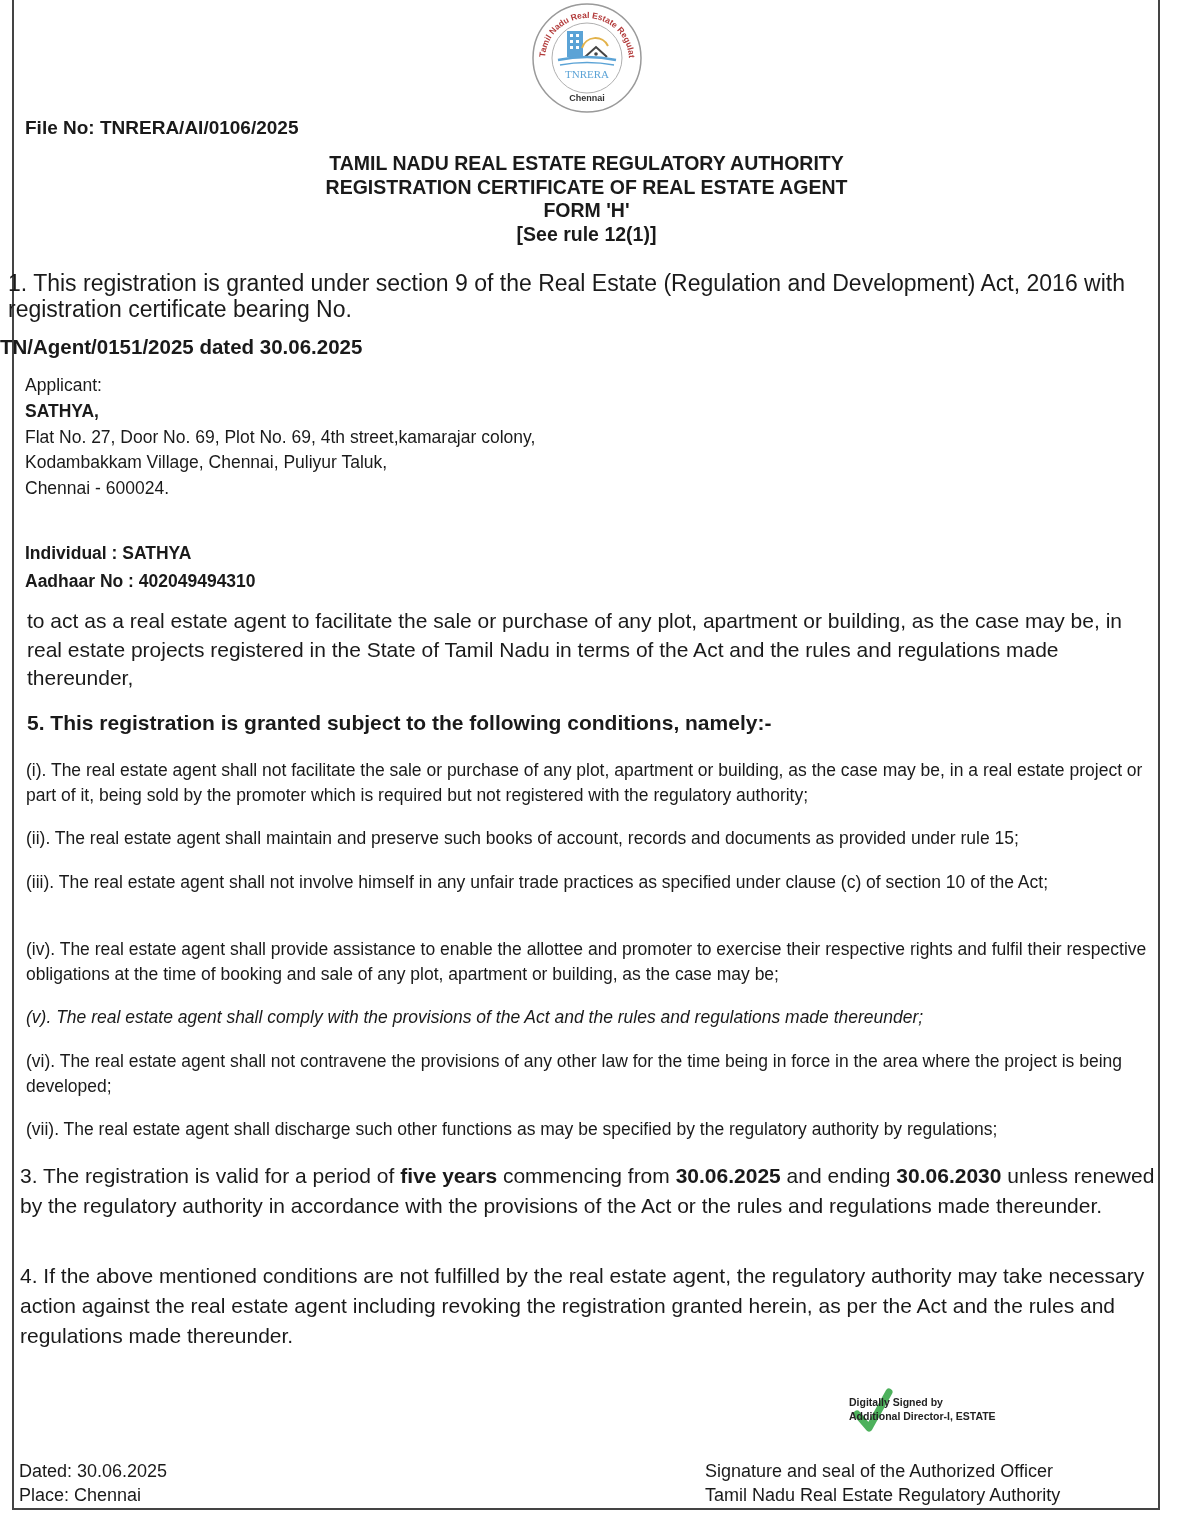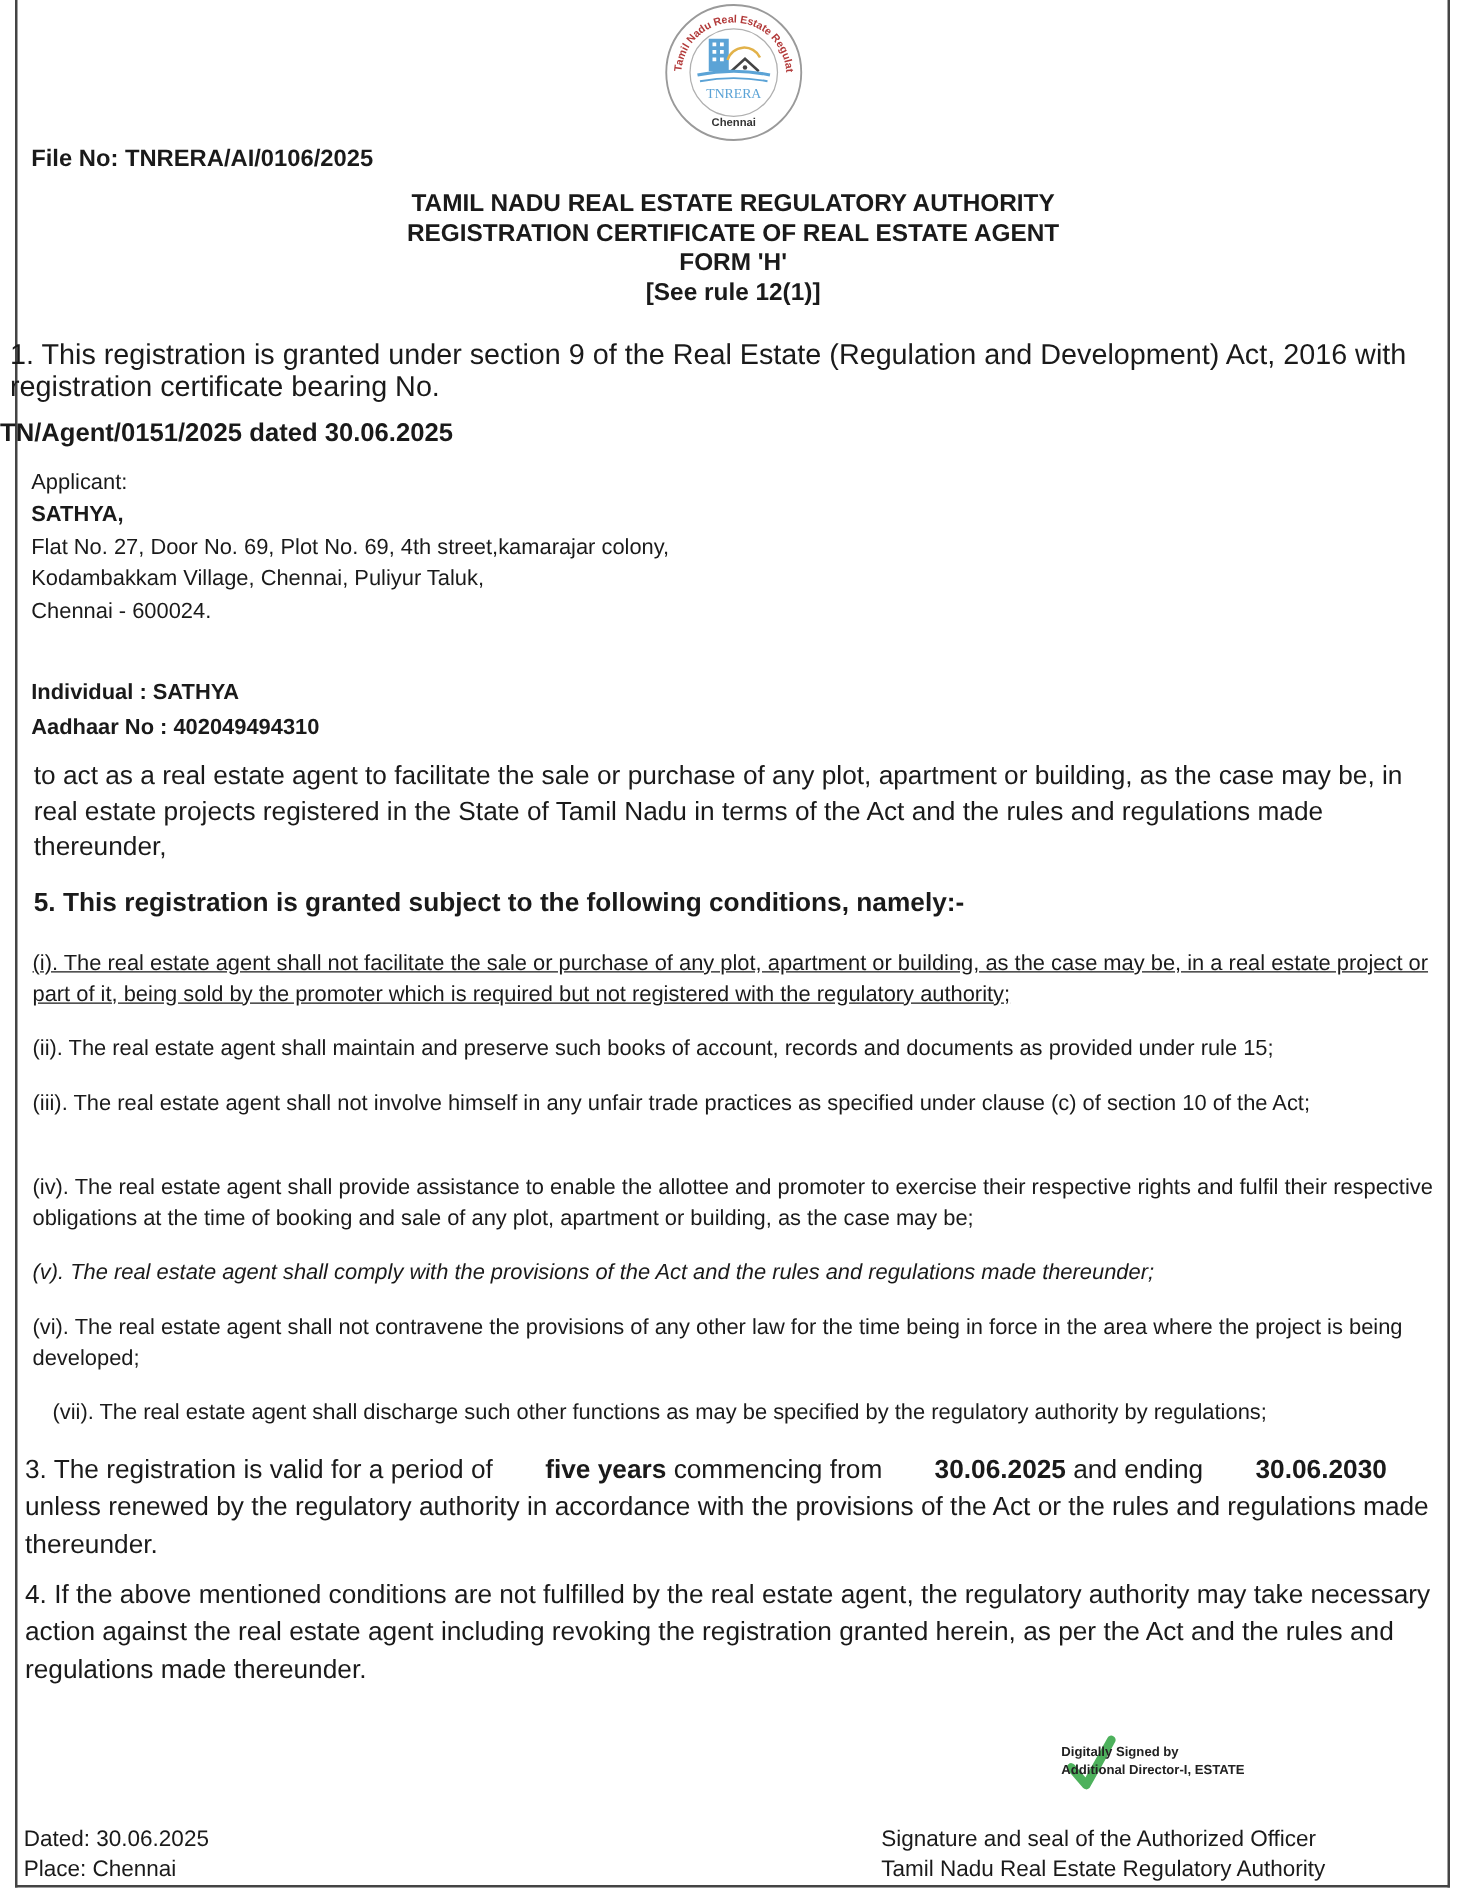--- a/index.html
+++ b/index.html
@@ -12,21 +12,21 @@
   .titles div { margin-left: -10px; }
   .p1 { left: 8px; top: 271px; width: 1120px; font-size: 23px; line-height: 25.5px; }
   .regno { left: 0; width: 1175px; top: 335px; text-align: left; font-size: 20.5px; font-weight: bold; }
   .applicant { left: 25px; top: 373px; font-size: 17.5px; line-height: 25.8px; }
   .applicant .b { font-weight: bold; }
   .indiv { left: 25px; top: 539px; font-size: 17.5px; line-height: 28px; font-weight: bold; }
   .p2 { left: 27px; top: 607px; width: 1110px; font-size: 21px; line-height: 28.5px; }
   .h2 { left: 27px; top: 711px; font-size: 21px; font-weight: bold; }
   .cond { left: 26px; width: 1125px; font-size: 17.5px; line-height: 24.5px; }
   .p3 { left: 20px; width: 1135px; font-size: 21px; line-height: 30px; }
-  .p3 b { font-weight: bold; margin-left: 36px; }
+  .p3 b { font-weight: bold; }
   .sig { left: 829px; top: 1392px; width: 170px; height: 46px; }
   .sig-text { position: absolute; left: 20px; top: 3px; font-size: 10.5px; font-weight: bold; line-height: 14px; color: #222; white-space: nowrap; }
   .check { position: absolute; left: 24px; top: -4px; width: 40px; height: 46px; }
   .foot-left { left: 19px; top: 1459px; font-size: 18px; line-height: 24px; }
   .foot-right { left: 705px; top: 1459px; font-size: 18px; line-height: 24px; }
 </style>
 </head>
 <body>
 
 <div class="frame"></div>
@@ -83,27 +83,27 @@
 
 <div class="abs indiv">
   <div>Individual : SATHYA</div>
   <div>Aadhaar No : 402049494310</div>
 </div>
 
 <div class="abs p2">to act as a real estate agent to facilitate the sale or purchase of any plot, apartment or building, as the case may be, in real estate projects registered in the State of Tamil Nadu in terms of the Act and the rules and regulations made thereunder,</div>
 
 <div class="abs h2">5. This registration is granted subject to the following conditions, namely:-</div>
 
-<div class="abs cond" style="top:758px;text-decoration:underline;">(i). The real estate agent shall not facilitate the sale or purchase of any plot, apartment or building, as the case may be, in a real estate project or part of it, being sold by the promoter which is required but not registered with the regulatory authority;</div>
+<div class="abs cond" style="top:758px;">(i). The real estate agent shall not facilitate the sale or purchase of any plot, apartment or building, as the case may be, in a real estate project or part of it, being sold by the promoter which is required but not registered with the regulatory authority;</div>
 <div class="abs cond" style="top:826px;">(ii). The real estate agent shall maintain and preserve such books of account, records and documents as provided under rule 15;</div>
 <div class="abs cond" style="top:870px;">(iii). The real estate agent shall not involve himself in any unfair trade practices as specified under clause (c) of section 10 of the Act;</div>
 <div class="abs cond" style="top:937px;">(iv). The real estate agent shall provide assistance to enable the allottee and promoter to exercise their respective rights and fulfil their respective obligations at the time of booking and sale of any plot, apartment or building, as the case may be;</div>
 <div class="abs cond" style="top:1005px;font-style:italic;">(v). The real estate agent shall comply with the provisions of the Act and the rules and regulations made thereunder;</div>
 <div class="abs cond" style="top:1049px;">(vi). The real estate agent shall not contravene the provisions of any other law for the time being in force in the area where the project is being developed;</div>
-<div class="abs cond" style="top:1117px;margin-left:16px;">(vii). The real estate agent shall discharge such other functions as may be specified by the regulatory authority by regulations;</div>
+<div class="abs cond" style="top:1117px;">(vii). The real estate agent shall discharge such other functions as may be specified by the regulatory authority by regulations;</div>
 
 <div class="abs p3" style="top:1161px;"><span>3. The registration is valid for a period of </span><b>five years</b><span> commencing from </span><b>30.06.2025</b><span> and ending </span><b>30.06.2030</b><span> unless renewed by the regulatory authority in accordance with the provisions of the Act or the rules and regulations made thereunder.</span></div>
 
 <div class="abs p3" style="top:1261px;">4. If the above mentioned conditions are not fulfilled by the real estate agent, the regulatory authority may take necessary action against the real estate agent including revoking the registration granted herein, as per the Act and the rules and regulations made thereunder.</div>
 
 <div class="abs sig">
   <svg class="check" viewBox="0 0 40 46">
     <path d="M 4 26 L 16 40 L 36 4" fill="none" stroke="#3aa84a" stroke-width="7" stroke-linecap="round" stroke-linejoin="round" opacity="0.9"></path>
   </svg>
   <div class="sig-text">

